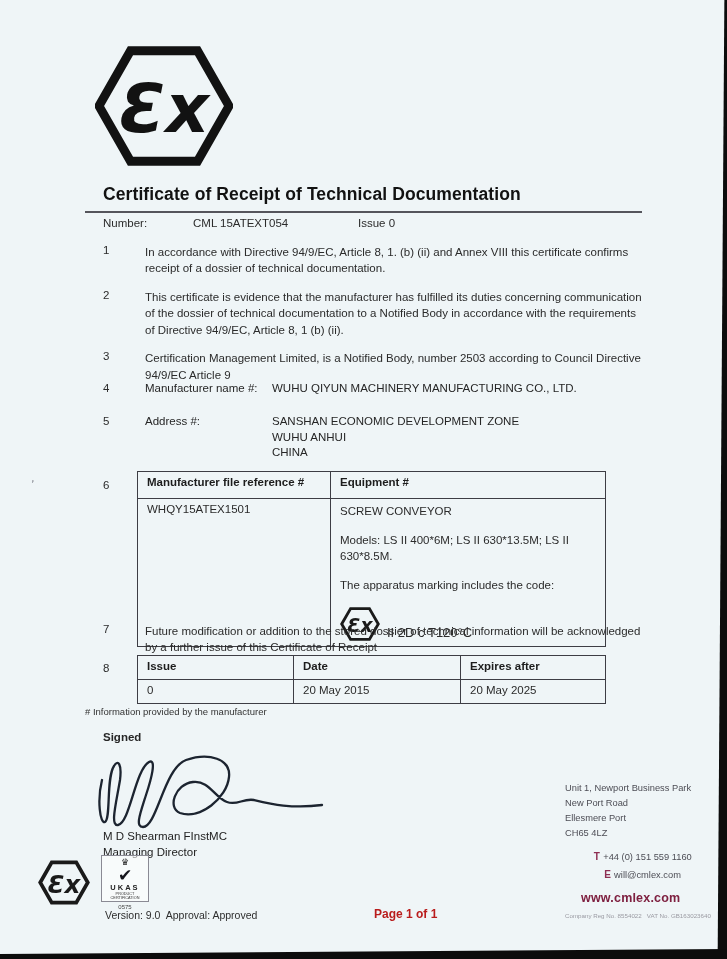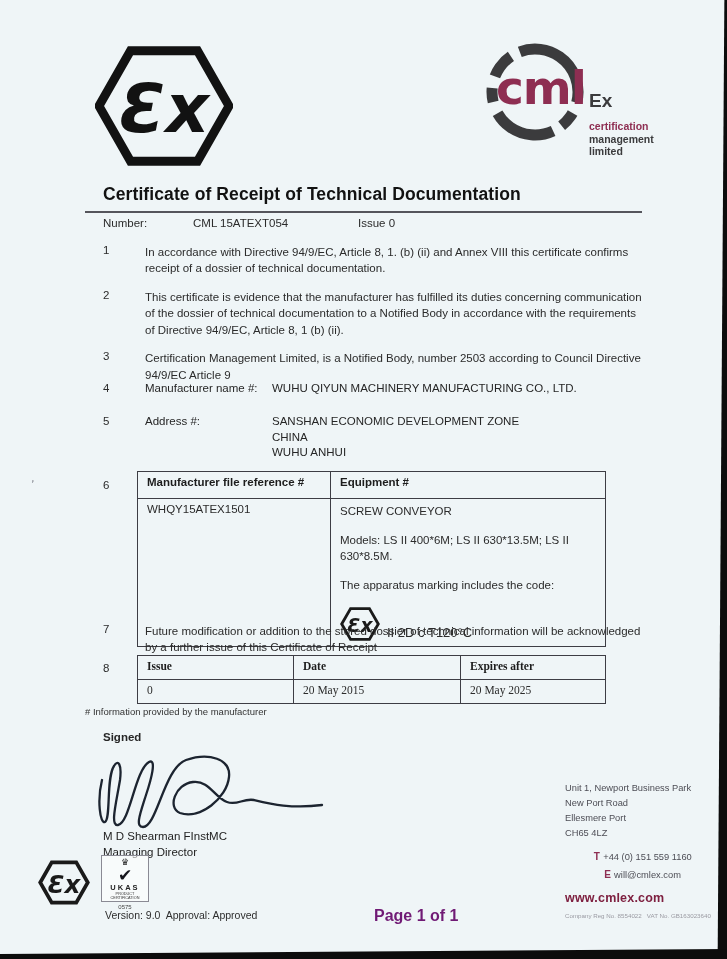--- a/index.html
+++ b/index.html
@@ -46,75 +46,63 @@
   #item8 .cnum{padding-top:7px;width:34px;}
   table{border-collapse:collapse;table-layout:fixed;background:transparent;}
   td,th{border:1.5px solid #3d3d44;font-size:11.5px;color:#2b2b2b;
     padding:4px 9px;text-align:left;vertical-align:top;}
   th{font-weight:bold;color:#1d1d1d;}
   #file-table{width:468px;border-radius:21px;}
   #file-table th{height:18px;}
   #file-table .equip-cell p{margin:0 0 13px 0;line-height:1.4;}
   .marking-row{display:flex;align-items:flex-end;gap:7px;margin-top:2px;}
   .marking-code{font-size:13px;padding-bottom:2px;}
-  #issue-table{width:468px;font-family:Liberation Serif, serif;}
+  #issue-table{width:468px;}
   #issue-table td,#issue-table th{height:15px;}
   
   #footnote{left:85px;top:706px;font-size:9.5px;color:#333;}
   #signed-label{left:103px;top:731px;font-size:11.5px;font-weight:bold;}
   #signature-svg{left:90px;top:752px;}
   #signatory{left:103px;top:828px;font-size:11.5px;line-height:16px;color:#222;}
   
   #atex-logo-small{left:38px;top:859px;}
   #ukas-mark{left:101px;top:855px;width:48px;text-align:center;}
   #ukas-box{border:1px solid #8a8a94;background:rgba(255,255,255,.55);padding:2px 0 1px;}
   #ukas-crown{font-size:9px;line-height:9px;color:#222;font-family:"DejaVu Sans",sans-serif;}
   #ukas-check{font-size:17px;line-height:16px;font-weight:bold;color:#15151c;font-family:"DejaVu Sans",sans-serif;}
   #ukas-name{font-size:7.5px;font-weight:bold;letter-spacing:2px;color:#222;}
   #ukas-sub{font-size:3.8px;color:#333;}
   #ukas-number{font-size:6px;color:#444;margin-top:2px;}
   #version-line{left:105px;top:909px;font-size:10.5px;color:#2e2e2e;white-space:pre;}
-  #page-label{left:340px;top:907px;font-size:16px;font-weight:bold;color:#701a75;padding-left:34px;}
+  #page-label{left:340px;top:907px;font-size:12px;font-weight:bold;color:#b91c1c;padding-left:34px;}
   
   #contact{left:565px;top:781px;width:152px;}
   .addr-line{font-size:9.3px;color:#4d4d55;line-height:15px;}
   .contact-row{font-size:9.3px;color:#4d4d55;margin-top:2px;line-height:15px;text-align:center;}
   .contact-row .cl{font-weight:bold;color:#8e2e52;display:inline-block;width:13px;font-size:10px;}
   #phone-row{margin-top:8px;}
-  #website{font-size:12.5px;font-weight:bold;color:#7e2040;margin-top:8px;letter-spacing:.2px;}
+  #website{font-size:12.5px;font-weight:bold;color:#7e2040;margin-top:8px;letter-spacing:.2px;margin-left:16px;}
   #fine-print{font-size:6.2px;color:#9a9aa2;margin-top:7px;white-space:pre;}
 </style>
 </head>
 <body>
 
 <div class="page">
 
   <div id="scan-edge-right"></div>
   <div id="scan-edge-bottom"></div>
   <div id="pen-mark" class="abs">’</div>
 
   <div id="atex-logo" class="abs">
     <svg width="138" height="136" viewBox="0 0 140 126">
       <polygon points="4,63 36,7 104,7 136,63 104,119 36,119" fill="none" stroke="#121212" stroke-width="9" stroke-linejoin="miter"></polygon>
       <text x="70" y="89" text-anchor="middle" font-family="DejaVu Sans, sans-serif" font-size="68" font-weight="bold" font-style="italic" fill="#121212">Ɛx</text>
     </svg>
   </div>
 
-  <div id="cml-logo" class="abs">
-    <svg id="cml-circle" width="104" height="104" viewBox="0 0 104 104">
-      <circle cx="52" cy="52" r="43" fill="none" stroke="#3b3b3d" stroke-width="11" stroke-dasharray="52 11 17 10 64 12 14 12 26 10" transform="rotate(-55 52 52)"></circle>
-    </svg>
-    <div id="cml-word">cml</div>
-    <div id="cml-ex">Ex</div>
-    <div id="cml-sub">
-      <div class="maroon">certification</div>
-      <div>management</div>
-      <div>limited</div>
-    </div>
-  </div>
 
   <div id="doc-title" class="abs">Certificate of Receipt of Technical Documentation</div>
   <div id="title-rule" class="abs"></div>
   <div id="number-row" class="abs">
     <span class="lbl">Number:</span>
     <span class="val">CML 15ATEXT054</span>
     <span class="iss">Issue 0</span>
   </div>
 
   <div id="clauses" class="abs">
@@ -136,22 +124,22 @@
     <div class="cnum">4</div>
     <div class="ilabel">Manufacturer name #:</div>
     <div class="ivalue">WUHU QIYUN MACHINERY MANUFACTURING CO., LTD.</div>
   </div>
 
   <div id="item5" class="abs">
     <div class="cnum">5</div>
     <div class="ilabel">Address #:</div>
     <div class="ivalue">
       <div>SANSHAN ECONOMIC DEVELOPMENT ZONE</div>
+      <div>WUHU ANHUI</div>
       <div>CHINA</div>
-      <div>WUHU ANHUI</div>
     </div>
   </div>
 
   <div id="item6" class="abs">
     <div class="cnum">6</div>
     <table id="file-table">
       <colgroup>
           <col style="width:193px">
           <col style="width:275px">
         </colgroup>

